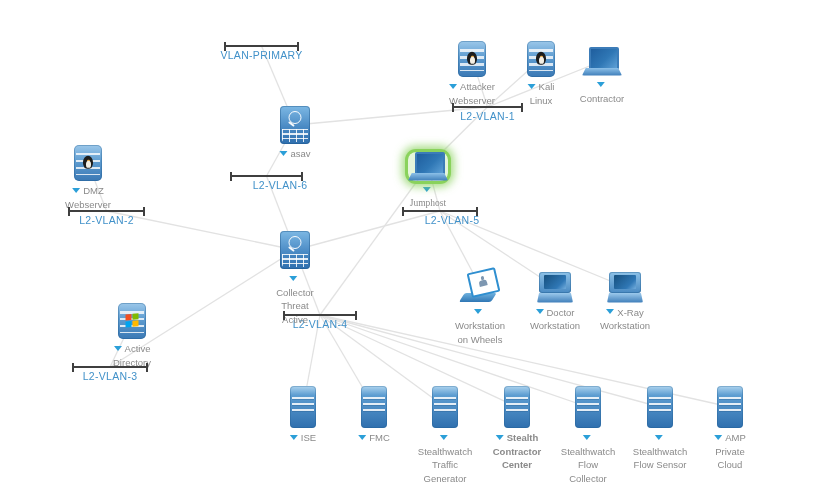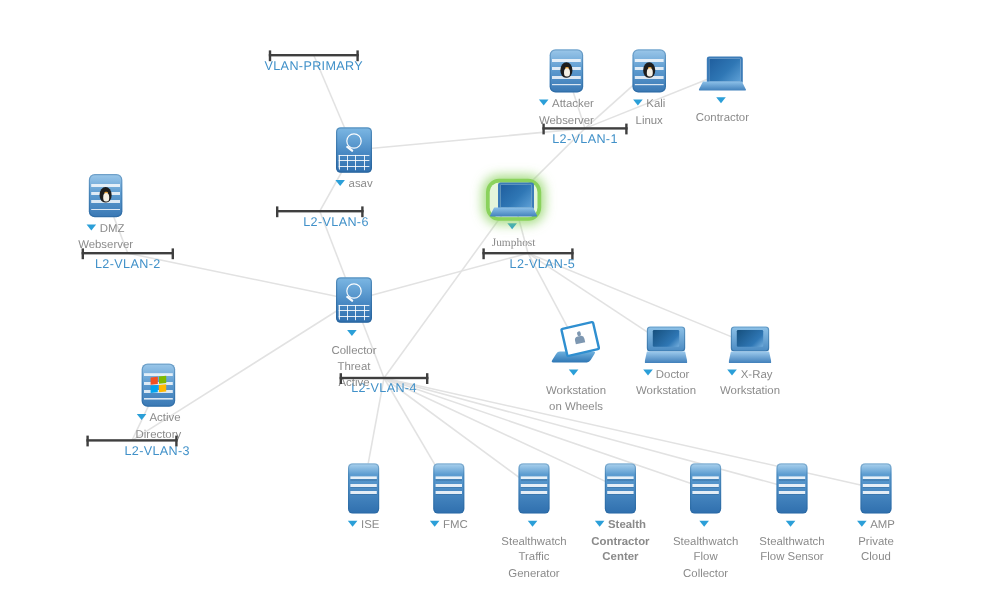--- a/index.html
+++ b/index.html
@@ -130,21 +130,21 @@
       <div class="bus-label" style="left: 487.5px; top: 110px;">L2-VLAN-1</div>
       <div class="bus" style="left: 230px; top: 175px; width: 73px;"></div>
       <div class="bus-label" style="left: 280px; top: 179px;">L2-VLAN-6</div>
       <div class="bus" style="left: 68px; top: 210px; width: 77px;"></div>
       <div class="bus-label" style="left: 106.5px; top: 214px;">L2-VLAN-2</div>
       <div class="bus" style="left: 402px; top: 210px; width: 76px;"></div>
       <div class="bus-label" style="left: 452px; top: 214px;">L2-VLAN-5</div>
       <div class="bus" style="left: 283px; top: 314px; width: 74px;"></div>
       <div class="bus-label" style="left: 320px; top: 318px;">L2-VLAN-4</div>
       <div class="bus" style="left: 72px; top: 366px; width: 76px;"></div>
-      <div class="bus-label" style="left: 110px; top: 370px; margin-left: 21px;">L2-VLAN-3</div>
+      <div class="bus-label" style="left: 110px; top: 370px;">L2-VLAN-3</div>
     </div>
   <div id="nodes-layer">
       <div class="node" style="left: 458px; top: 41px; width: 28px; height: 36px;">
         <div class="icon t-linux-server">
           <span class="srv-stripes"></span>
           <span class="tux"></span>
         </div>
       </div>
       <div class="nlabel" style="left: 472px; top: 80px;">
         <div class="lrow"><span class="arr"></span><span>Attacker</span></div>

